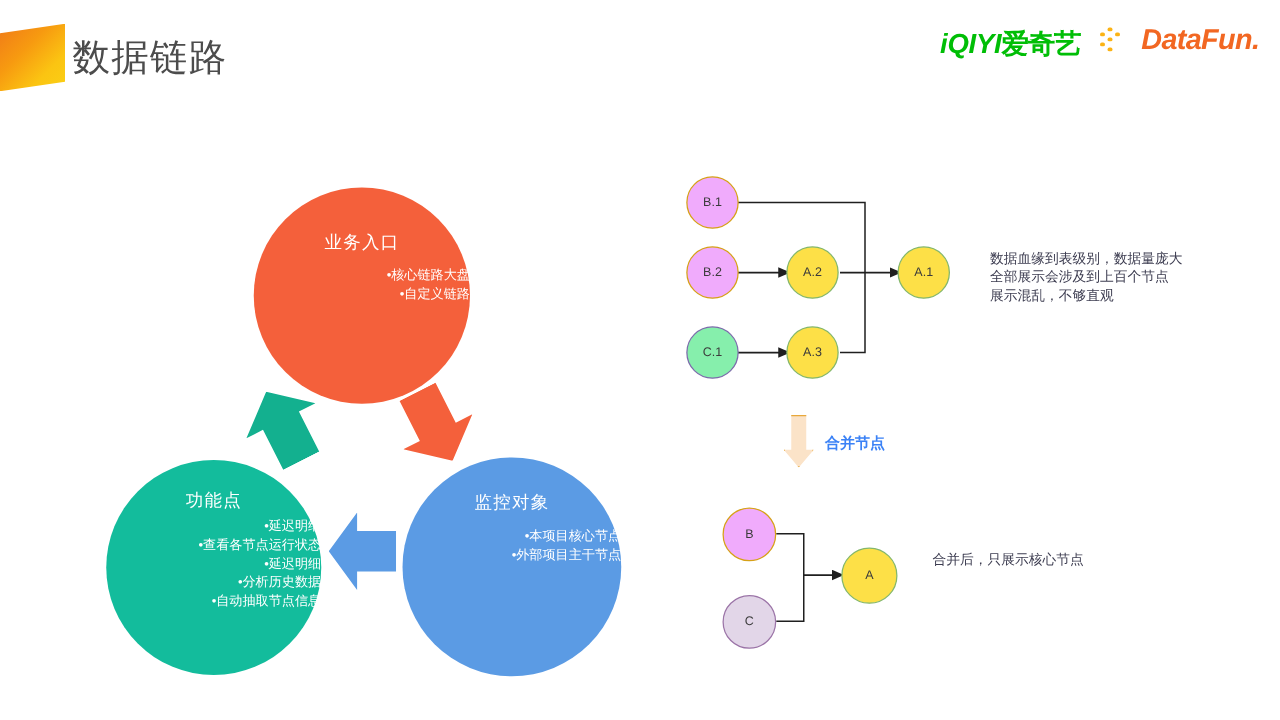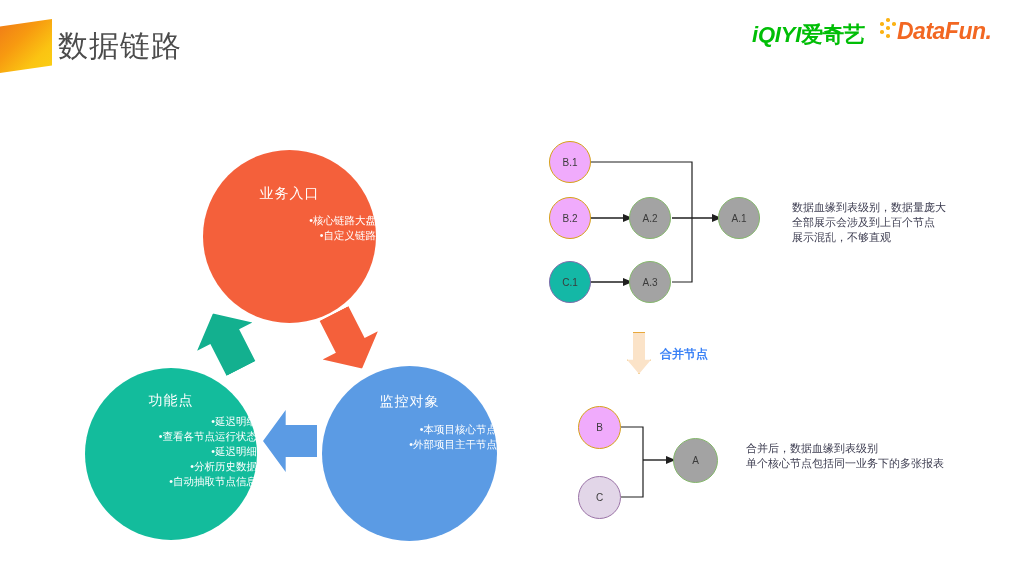--- a/index.html
+++ b/index.html
@@ -25,21 +25,21 @@
   }
   .logo-iqiyi {
     position: absolute; left: 752px; top: 20px;
     font-size: 22px; font-weight: bold; color: #00BE06;
     letter-spacing: -0.2px; white-space: nowrap;
     font-style: italic;
   }
   .logo-iqiyi .cn { font-style: normal; letter-spacing: -1px; }
   .logo-datafun {
     position: absolute; left: 880px; top: 18px;
-    white-space: nowrap; display: flex; align-items: flex-start;
+    white-space: nowrap; display: flex; align-items: center; gap: 16px;
   }
   .logo-datafun .dots { position: relative; width: 16px; height: 20px; margin-right: 1px; }
   .logo-datafun .dots i {
     position: absolute; width: 3.5px; height: 3.5px; background: #FBB315; border-radius: 50%;
   }
   .logo-datafun .dots i:nth-child(1){ left:0; top:4px; }
   .logo-datafun .dots i:nth-child(2){ left:0; top:12px; }
   .logo-datafun .dots i:nth-child(3){ left:6px; top:0px; }
   .logo-datafun .dots i:nth-child(4){ left:6px; top:8px; }
   .logo-datafun .dots i:nth-child(5){ left:6px; top:16px; }
@@ -109,22 +109,22 @@
 
   
   .graph { position: absolute; }
   .node {
     position: absolute; border-radius: 50%;
     display: flex; align-items: center; justify-content: center;
     font-size: 10px; color: #3b3b3b;
     font-family: "Liberation Sans", sans-serif;
   }
   .n-orange { background: #f0abfc; border: 1.4px solid #D6A117; }
-  .n-green  { background: #a3a3a3; border: 1.4px solid #84B76B; }
-  .n-purpleA { background: #14b8a6; border: 1.4px solid #7C6CAB; }
+  .n-green  { background: #fde047; border: 1.4px solid #84B76B; }
+  .n-purpleA { background: #86efac; border: 1.4px solid #7C6CAB; }
   .n-purpleB { background: #E2D6E8; border: 1.4px solid #9B74A7; }
 
   .note {
     position: absolute; font-size: 11px; line-height: 15px;
     color: #3c3c50; white-space: nowrap;
   }
   .merge-label {
     position: absolute; font-size: 12px; font-weight: bold; color: #3b82f6;
     white-space: nowrap;
   }
@@ -236,17 +236,16 @@
       <path d="M 51 97 L 73 97 L 73 60" stroke="#1f1f1f" stroke-width="1.2" fill="none"></path>
       <path d="M 73 60 L 104 60" stroke="#1f1f1f" stroke-width="1.4" fill="none" marker-end="url(#ah2)"></path>
     </svg>
 
     <div class="node n-orange" style="left:8px;  top:6px;  width:43px; height:43px;">B</div>
     <div class="node n-purpleB" style="left:8px;  top:76px; width:43px; height:43px;">C</div>
     <div class="node n-green" style="left:103px;top:38px; width:45px; height:45px;">A</div>
   </div>
 
   <div class="note" style="left:746px; top:441px;">
-    <div>合并后，数据血缘到表级别</div>
-    <div>单个核心节点包括同一业务下的多张报表</div>
+    <div>合并后，只展示核心节点</div>
   </div>
 
 </div>
 
 </body></html>

